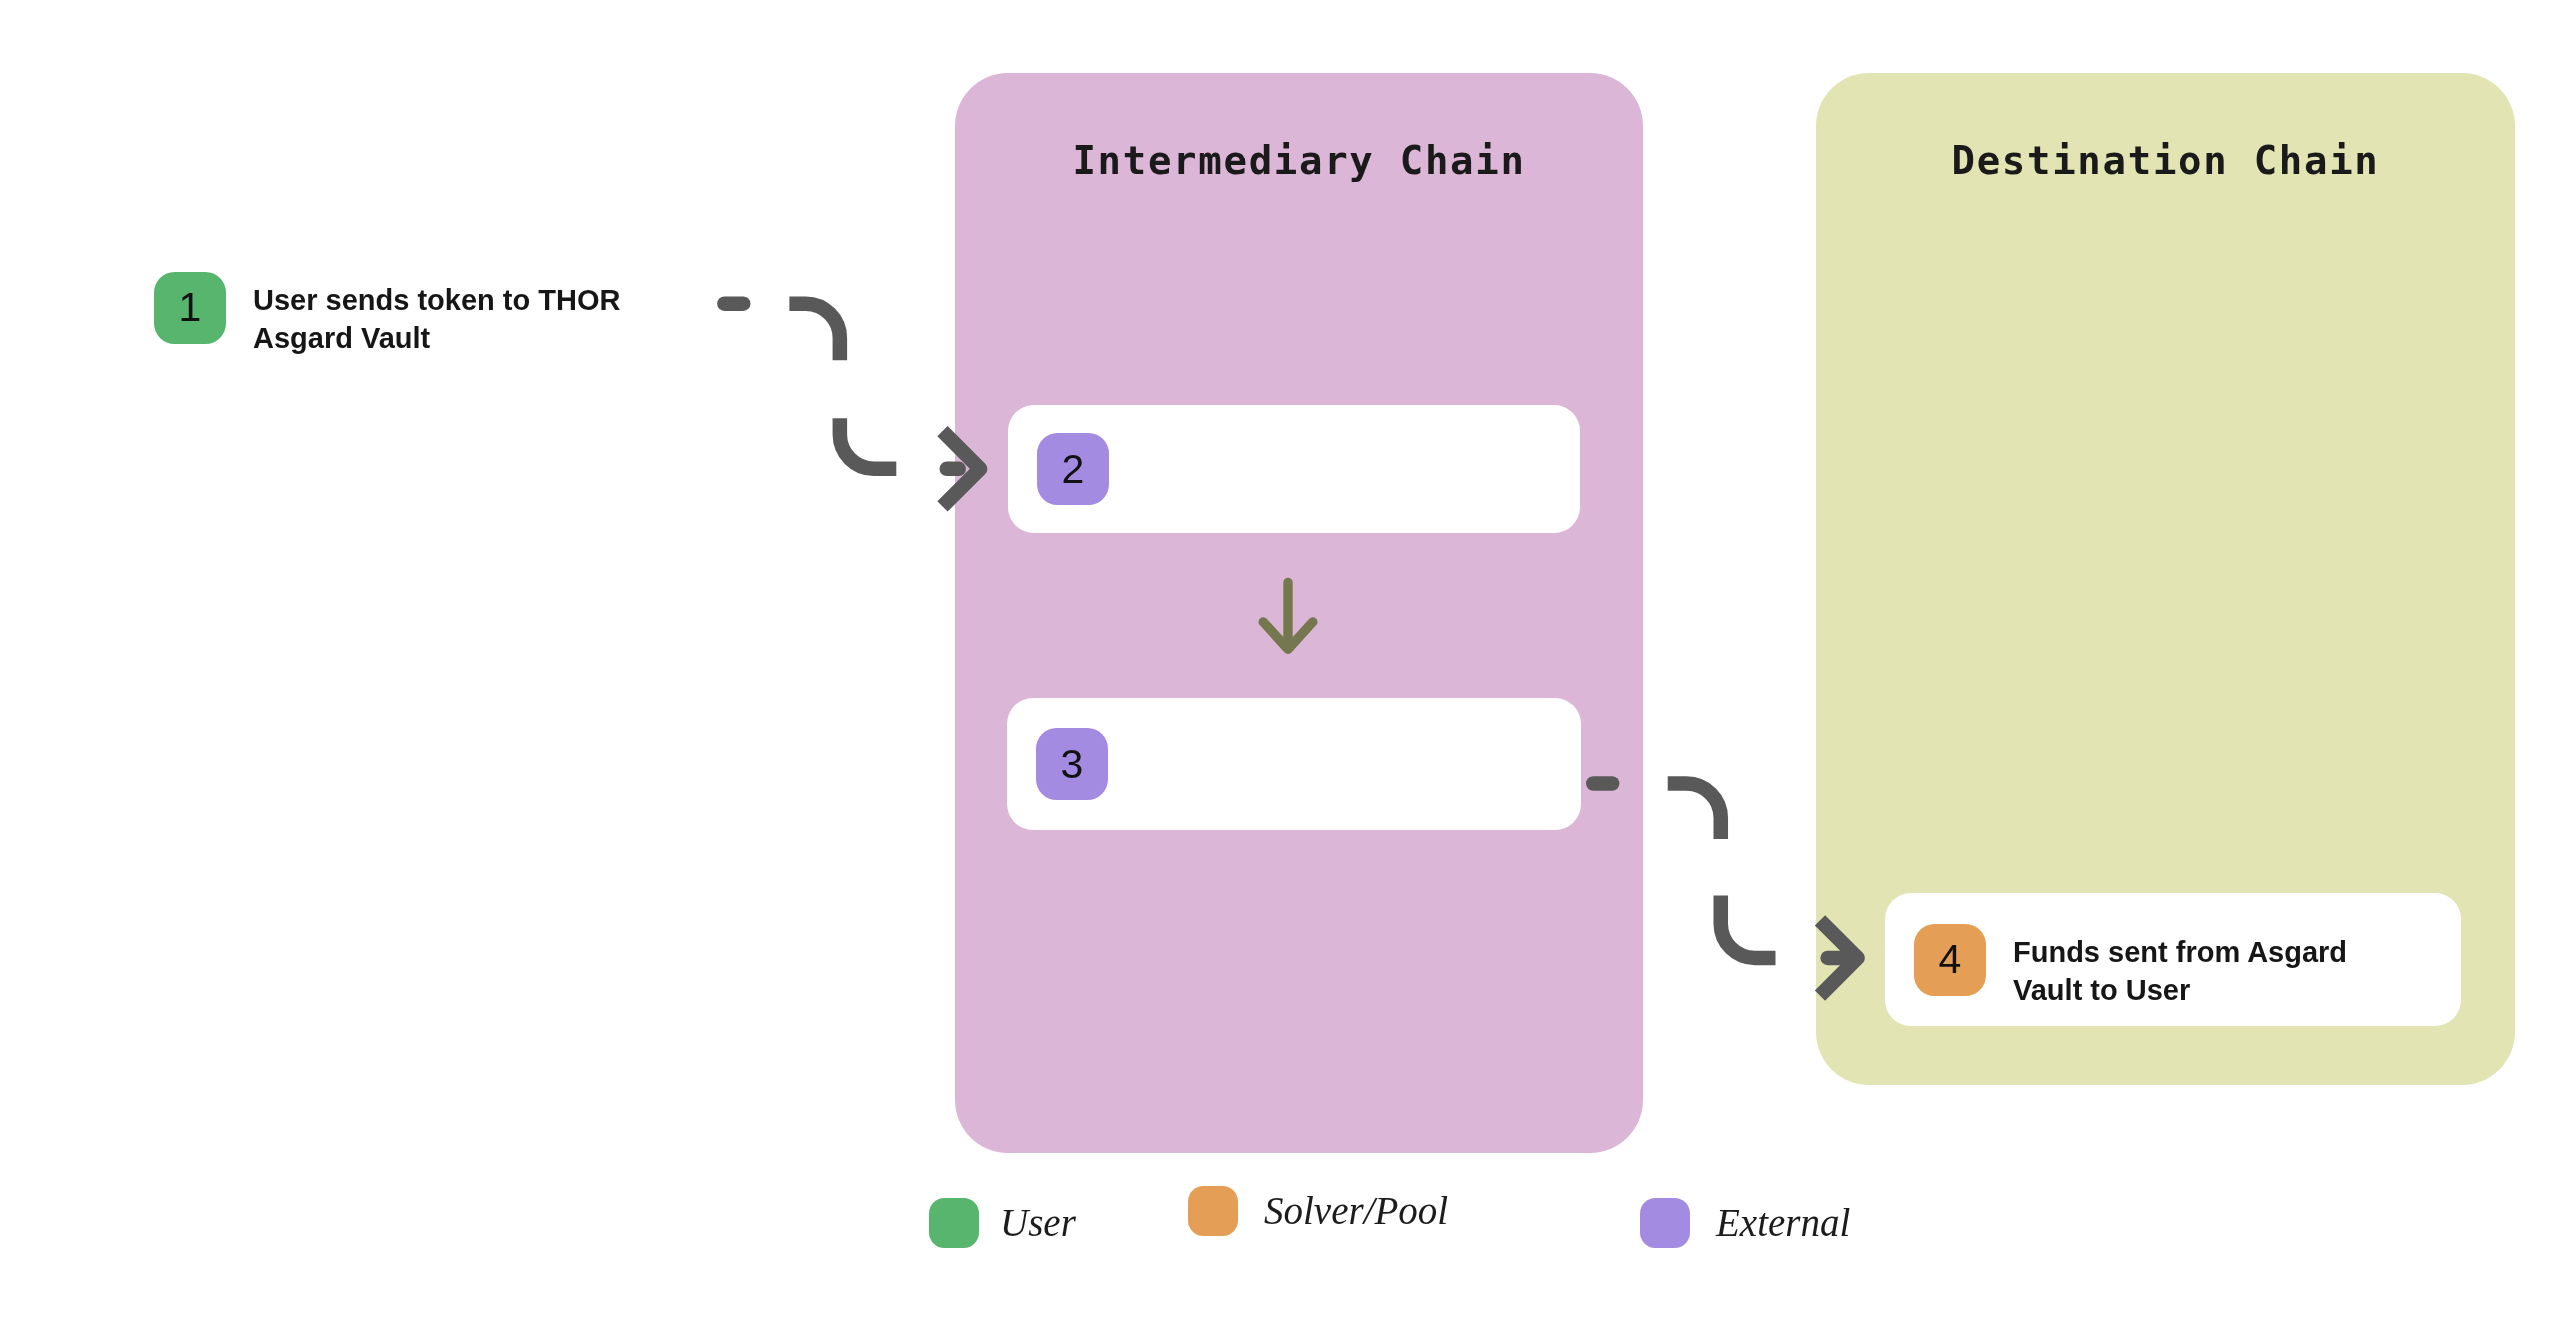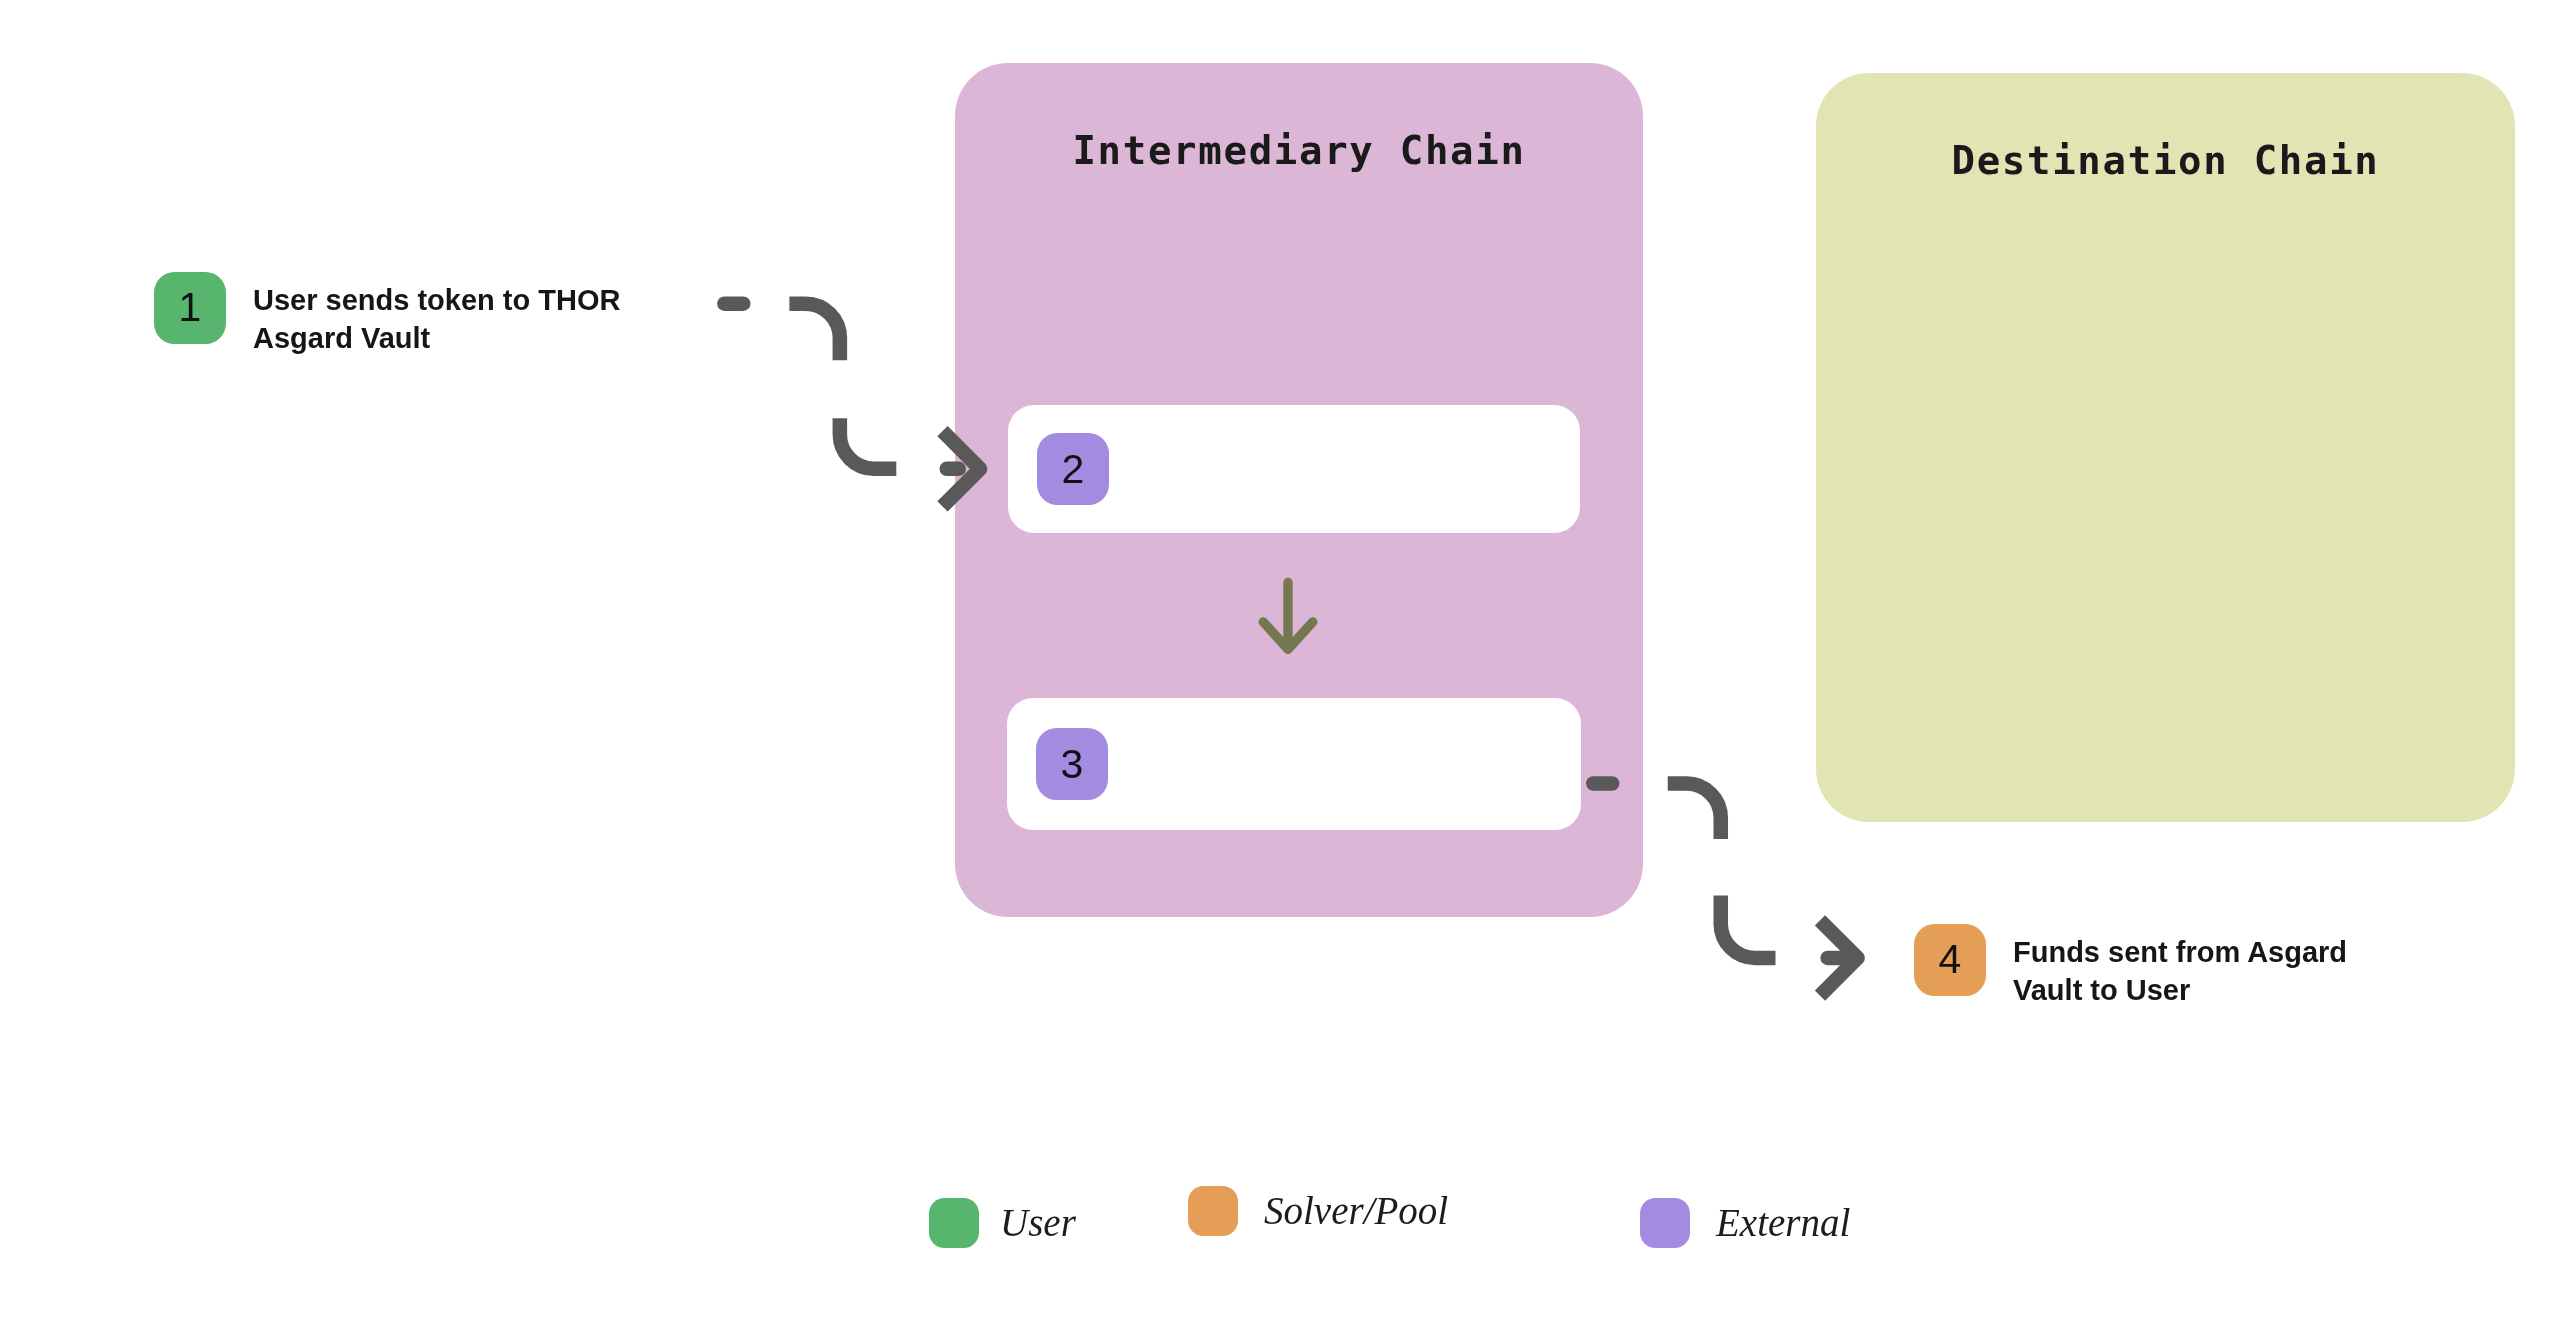--- a/index.html
+++ b/index.html
@@ -2,22 +2,22 @@
 <html style="font-size:13.7px"><head>
 <meta charset="utf-8">
 <style>
   html,body{margin:0;padding:0;background:#ffffff;}
   .canvas{position:relative;width:2576px;height:1319px;background:#ffffff;overflow:hidden;
           font-family:"Liberation Sans",sans-serif;}
 
   
   .panel{position:absolute;border-radius:53px;}
   #panel-source{left:74px;top:73px;width:689px;height:1012px;background:#d9d9d9;}
-  #panel-intermediary{left:955px;top:63px;width:688px;height:854px;background:#dcb6d6;text-decoration:underline;}
-  #panel-destination{left:1816px;top:73px;width:699px;height:749px;background:#e2e4b4;}
+  #panel-intermediary{left:955px;top:73px;width:688px;height:1080px;background:#dcb6d6;text-decoration:underline;}
+  #panel-destination{left:1816px;top:73px;width:699px;height:1012px;background:#e2e4b4;}
   .panel-title{position:absolute;top:68px;left:0;width:100%;margin:0;text-align:center;
                font-family:"DejaVu Sans Mono",monospace;font-weight:700;font-size:39px;
                line-height:39px;letter-spacing:1.7px;color:#1a1a1a;}
 
   
   .card{position:absolute;background:#ffffff;border-radius:26px;display:flex;align-items:center;
         padding:0 22px 0 29px;box-sizing:border-box;}
   #card-1{left:125px;top:246px;width:580px;height:123px;}
   #card-2{left:1008px;top:405px;width:572px;height:128px;}
   #card-3{left:1007px;top:698px;width:574px;height:132px;}

